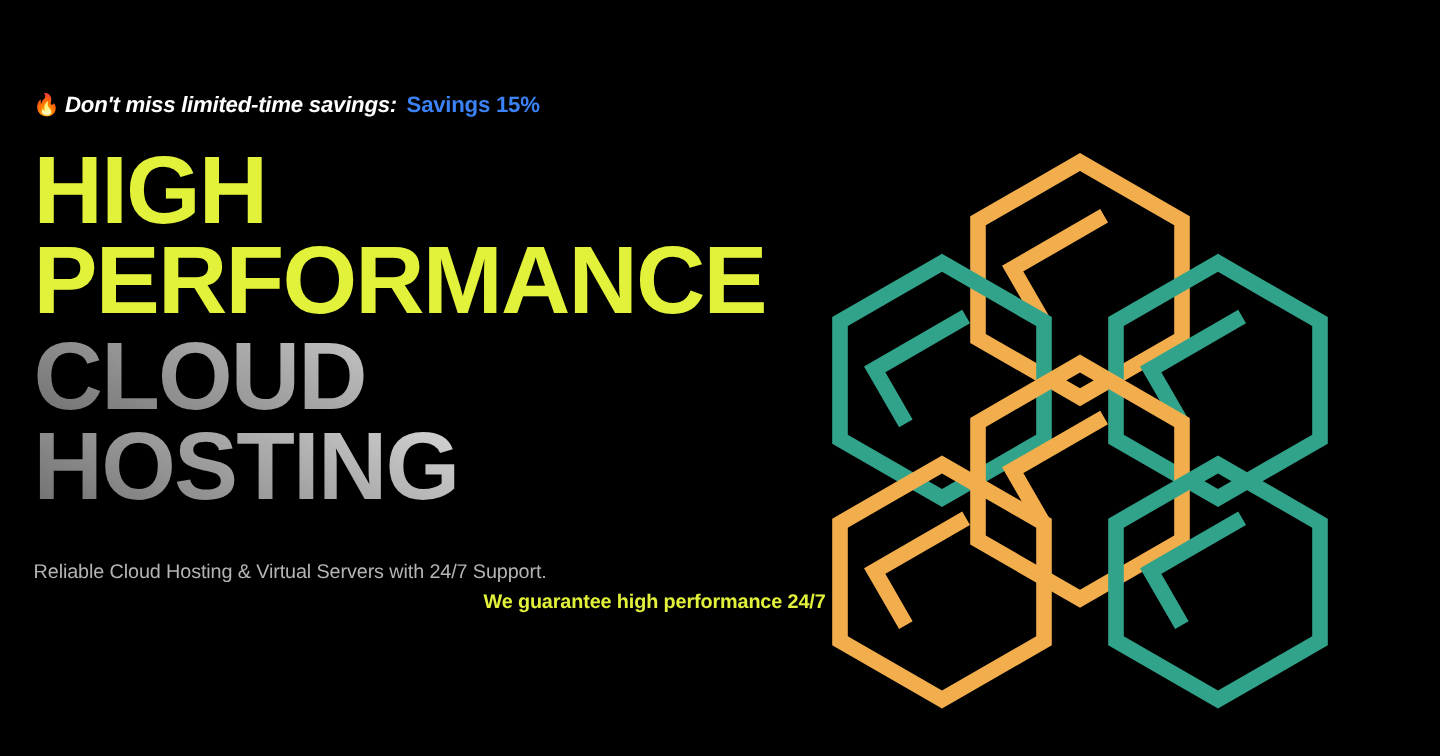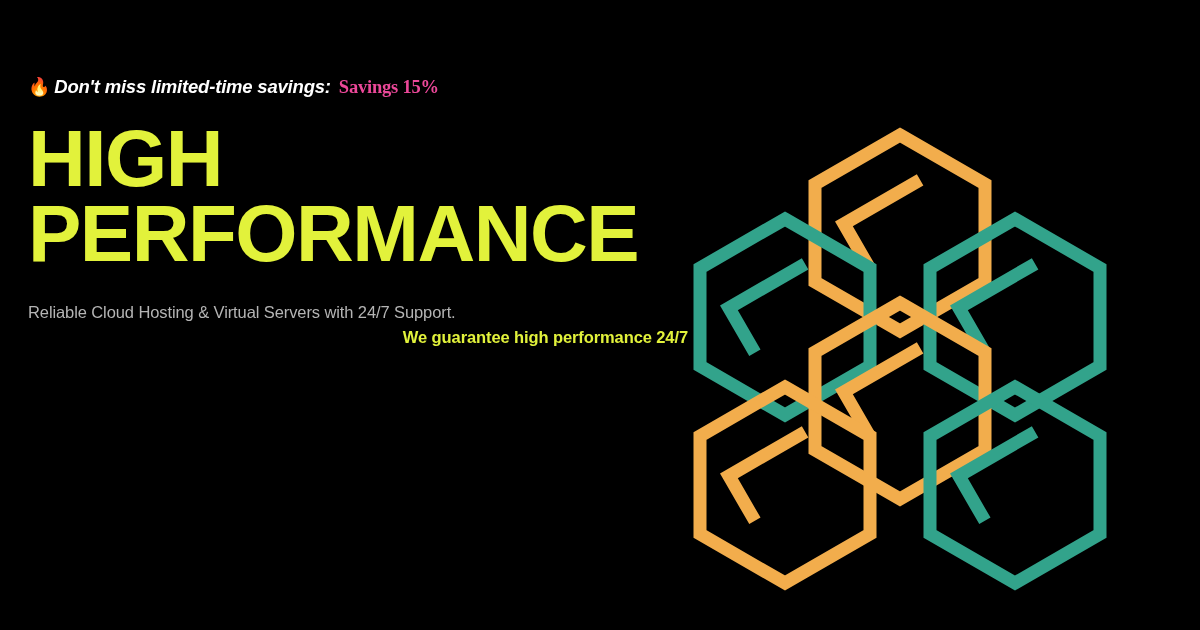--- a/index.html
+++ b/index.html
@@ -38,23 +38,22 @@
     align-items: center;
     gap: 2px;
   }
   #promo-fire {
     font-size: 18px;
     line-height: 1;
     margin-right: 2px;
   }
   #promo-text { color: #ffffff; font-style: italic; }
   #promo-highlight {
-    color: #ec4899;
+    color: #3b82f6;
     margin-left: 6px;
-    font-family: Liberation Serif, serif;
   }
 
   
   #headline {
     margin-top: 24px;
   }
   .hl-line {
     display: block;
     font-size: 80px;
     font-weight: bold;
@@ -71,21 +70,21 @@
     background-clip: text;
     color: transparent;
     -webkit-text-fill-color: transparent;
   }
   #sub-headline {
     margin-top: 4px;
   }
 
   
   #tagline {
-    margin-top: 28px;
+    margin-top: 38px;
   }
   .tag-line {
     display: block;
     font-size: 16.5px;
     line-height: 1.55;
     letter-spacing: -0.1px;
     white-space: nowrap;
   }
   #tagline-primary {
     color: #b4b4b4;
@@ -123,20 +122,24 @@
       <span id="promo-fire">🔥</span>
       <span id="promo-text">Don't miss limited-time savings:</span>
       <span id="promo-highlight">Savings 15%</span>
     </div>
 
     <div id="headline">
       <span class="hl-line hl-accent">HIGH</span>
       <span class="hl-line hl-accent">PERFORMANCE</span>
     </div>
 
+    <div id="sub-headline">
+      <span class="hl-line hl-silver">CLOUD</span>
+      <span class="hl-line hl-silver">HOSTING</span>
+    </div>
 
     <div id="tagline">
       <span class="tag-line" id="tagline-primary">Reliable Cloud Hosting &amp; Virtual Servers with 24/7 Support.</span>
       <span class="tag-line" id="tagline-secondary">We guarantee high performance 24/7</span>
     </div>
 
   </div>
 
   <div id="hex-art">
     <svg viewBox="0 0 500 400" xmlns="http://www.w3.org/2000/svg">

